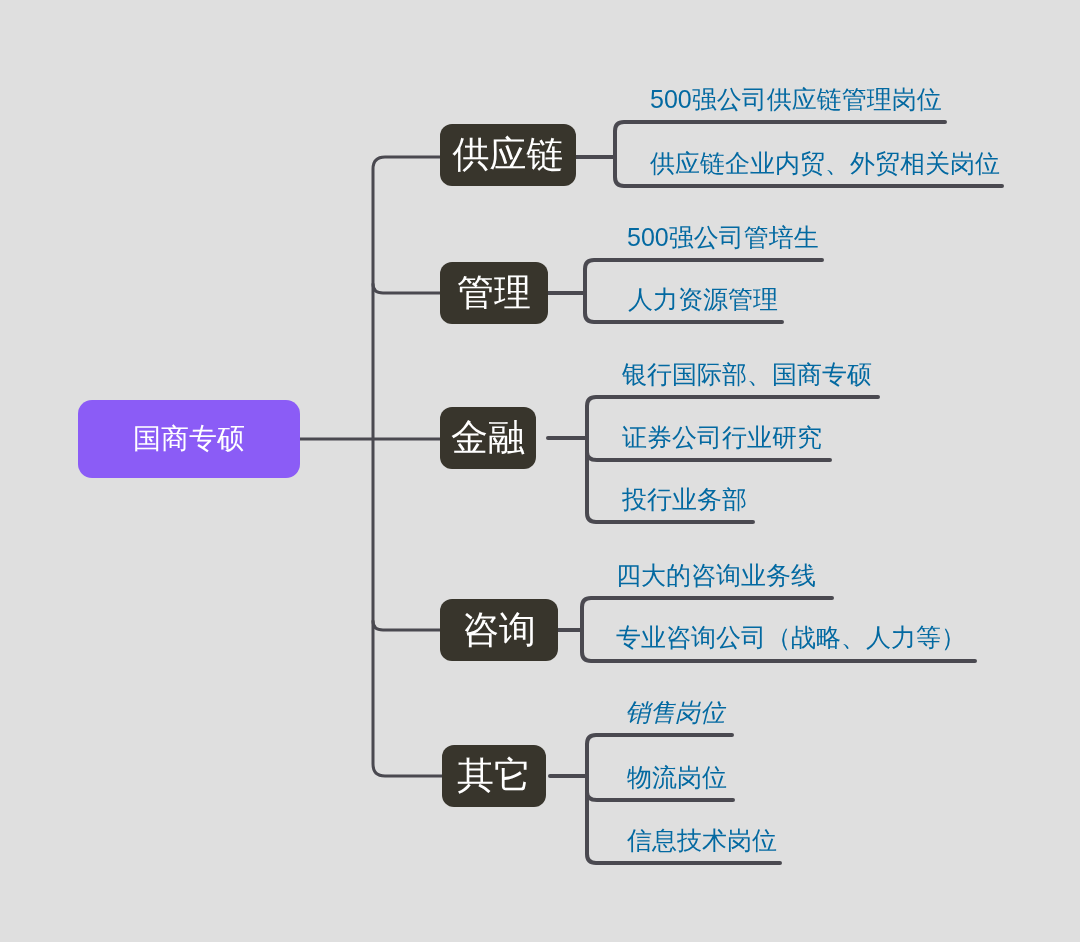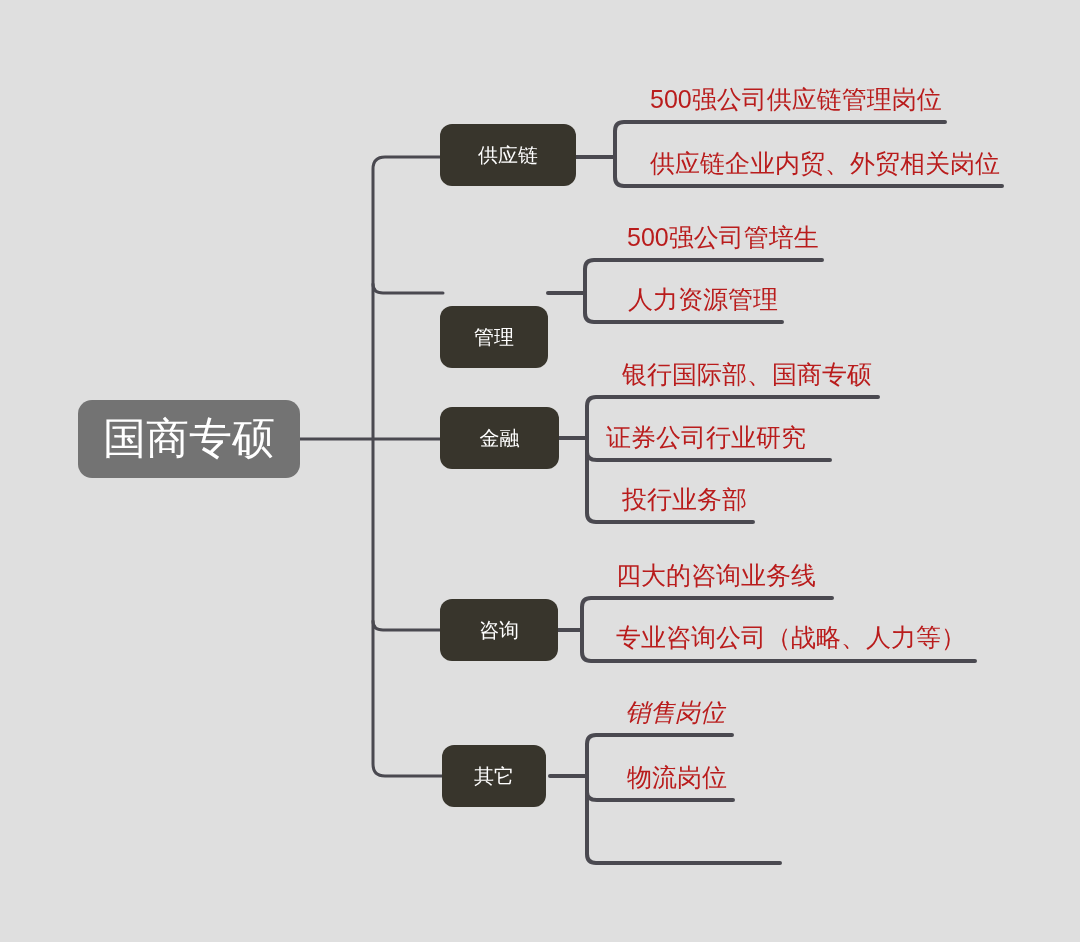--- a/index.html
+++ b/index.html
@@ -25,40 +25,40 @@
     display: flex;
     align-items: center;
     justify-content: center;
     color: #ffffff;
     white-space: nowrap;
     cursor: default;
   }
   .root-node {
     left: 78px; top: 400px;
     width: 222px; height: 78px;
-    background: #737373;
+    background: #8b5cf6;
     border-radius: 14px;
-    font-size: 43px;
+    font-size: 28px;
   }
   .branch-node {
     background: #38352c;
     border-radius: 12px;
-    font-size: 20px;
+    font-size: 37px;
     height: 62px;
   }
   .branch-supply   { left: 440px; top: 124px; width: 136px; }
-  .branch-manage   { left: 440px; top: 262px; width: 108px; margin-top: 44px; }
-  .branch-finance  { left: 440px; top: 407px; width: 119px; }
+  .branch-manage   { left: 440px; top: 262px; width: 108px; }
+  .branch-finance  { left: 440px; top: 407px; width: 96px; }
   .branch-consult  { left: 440px; top: 599px; width: 118px; }
   .branch-other    { left: 442px; top: 745px; width: 104px; }
   .leaf {
     position: absolute;
     font-size: 25px;
     line-height: 30px;
-    color: #b91c1c;
+    color: #0369a1;
     white-space: nowrap;
     cursor: default;
   }
 </style>
 </head>
 <body>
 
 <div id="canvas">
 
   <svg id="wires" viewBox="0 0 1080 942" fill="none">
@@ -113,22 +113,23 @@
     <span>其它</span>
   </div>
 
   <div class="leaf" style="left:650px; top:84px;">500强公司供应链管理岗位</div>
   <div class="leaf" style="left:650px; top:148px;">供应链企业内贸、外贸相关岗位</div>
 
   <div class="leaf" style="left:627px; top:222px;">500强公司管培生</div>
   <div class="leaf" style="left:628px; top:284px;text-align:right;">人力资源管理</div>
 
   <div class="leaf" style="left:622px; top:359px;">银行国际部、国商专硕</div>
-  <div class="leaf" style="left:606px; top:422px;">证券公司行业研究</div>
+  <div class="leaf" style="left:622px; top:422px;">证券公司行业研究</div>
   <div class="leaf" style="left:622px; top:484px;">投行业务部</div>
 
   <div class="leaf" style="left:616px; top:560px;">四大的咨询业务线</div>
   <div class="leaf" style="left:616px; top:623px;font-family:Liberation Serif, serif;">专业咨询公司（战略、人力等）</div>
 
   <div class="leaf" style="left:625px; top:697px;font-style:italic;">销售岗位</div>
   <div class="leaf" style="left:627px; top:762px;">物流岗位</div>
+  <div class="leaf" style="left:627px; top:825px;">信息技术岗位</div>
 
 </div>
 
 </body></html>

